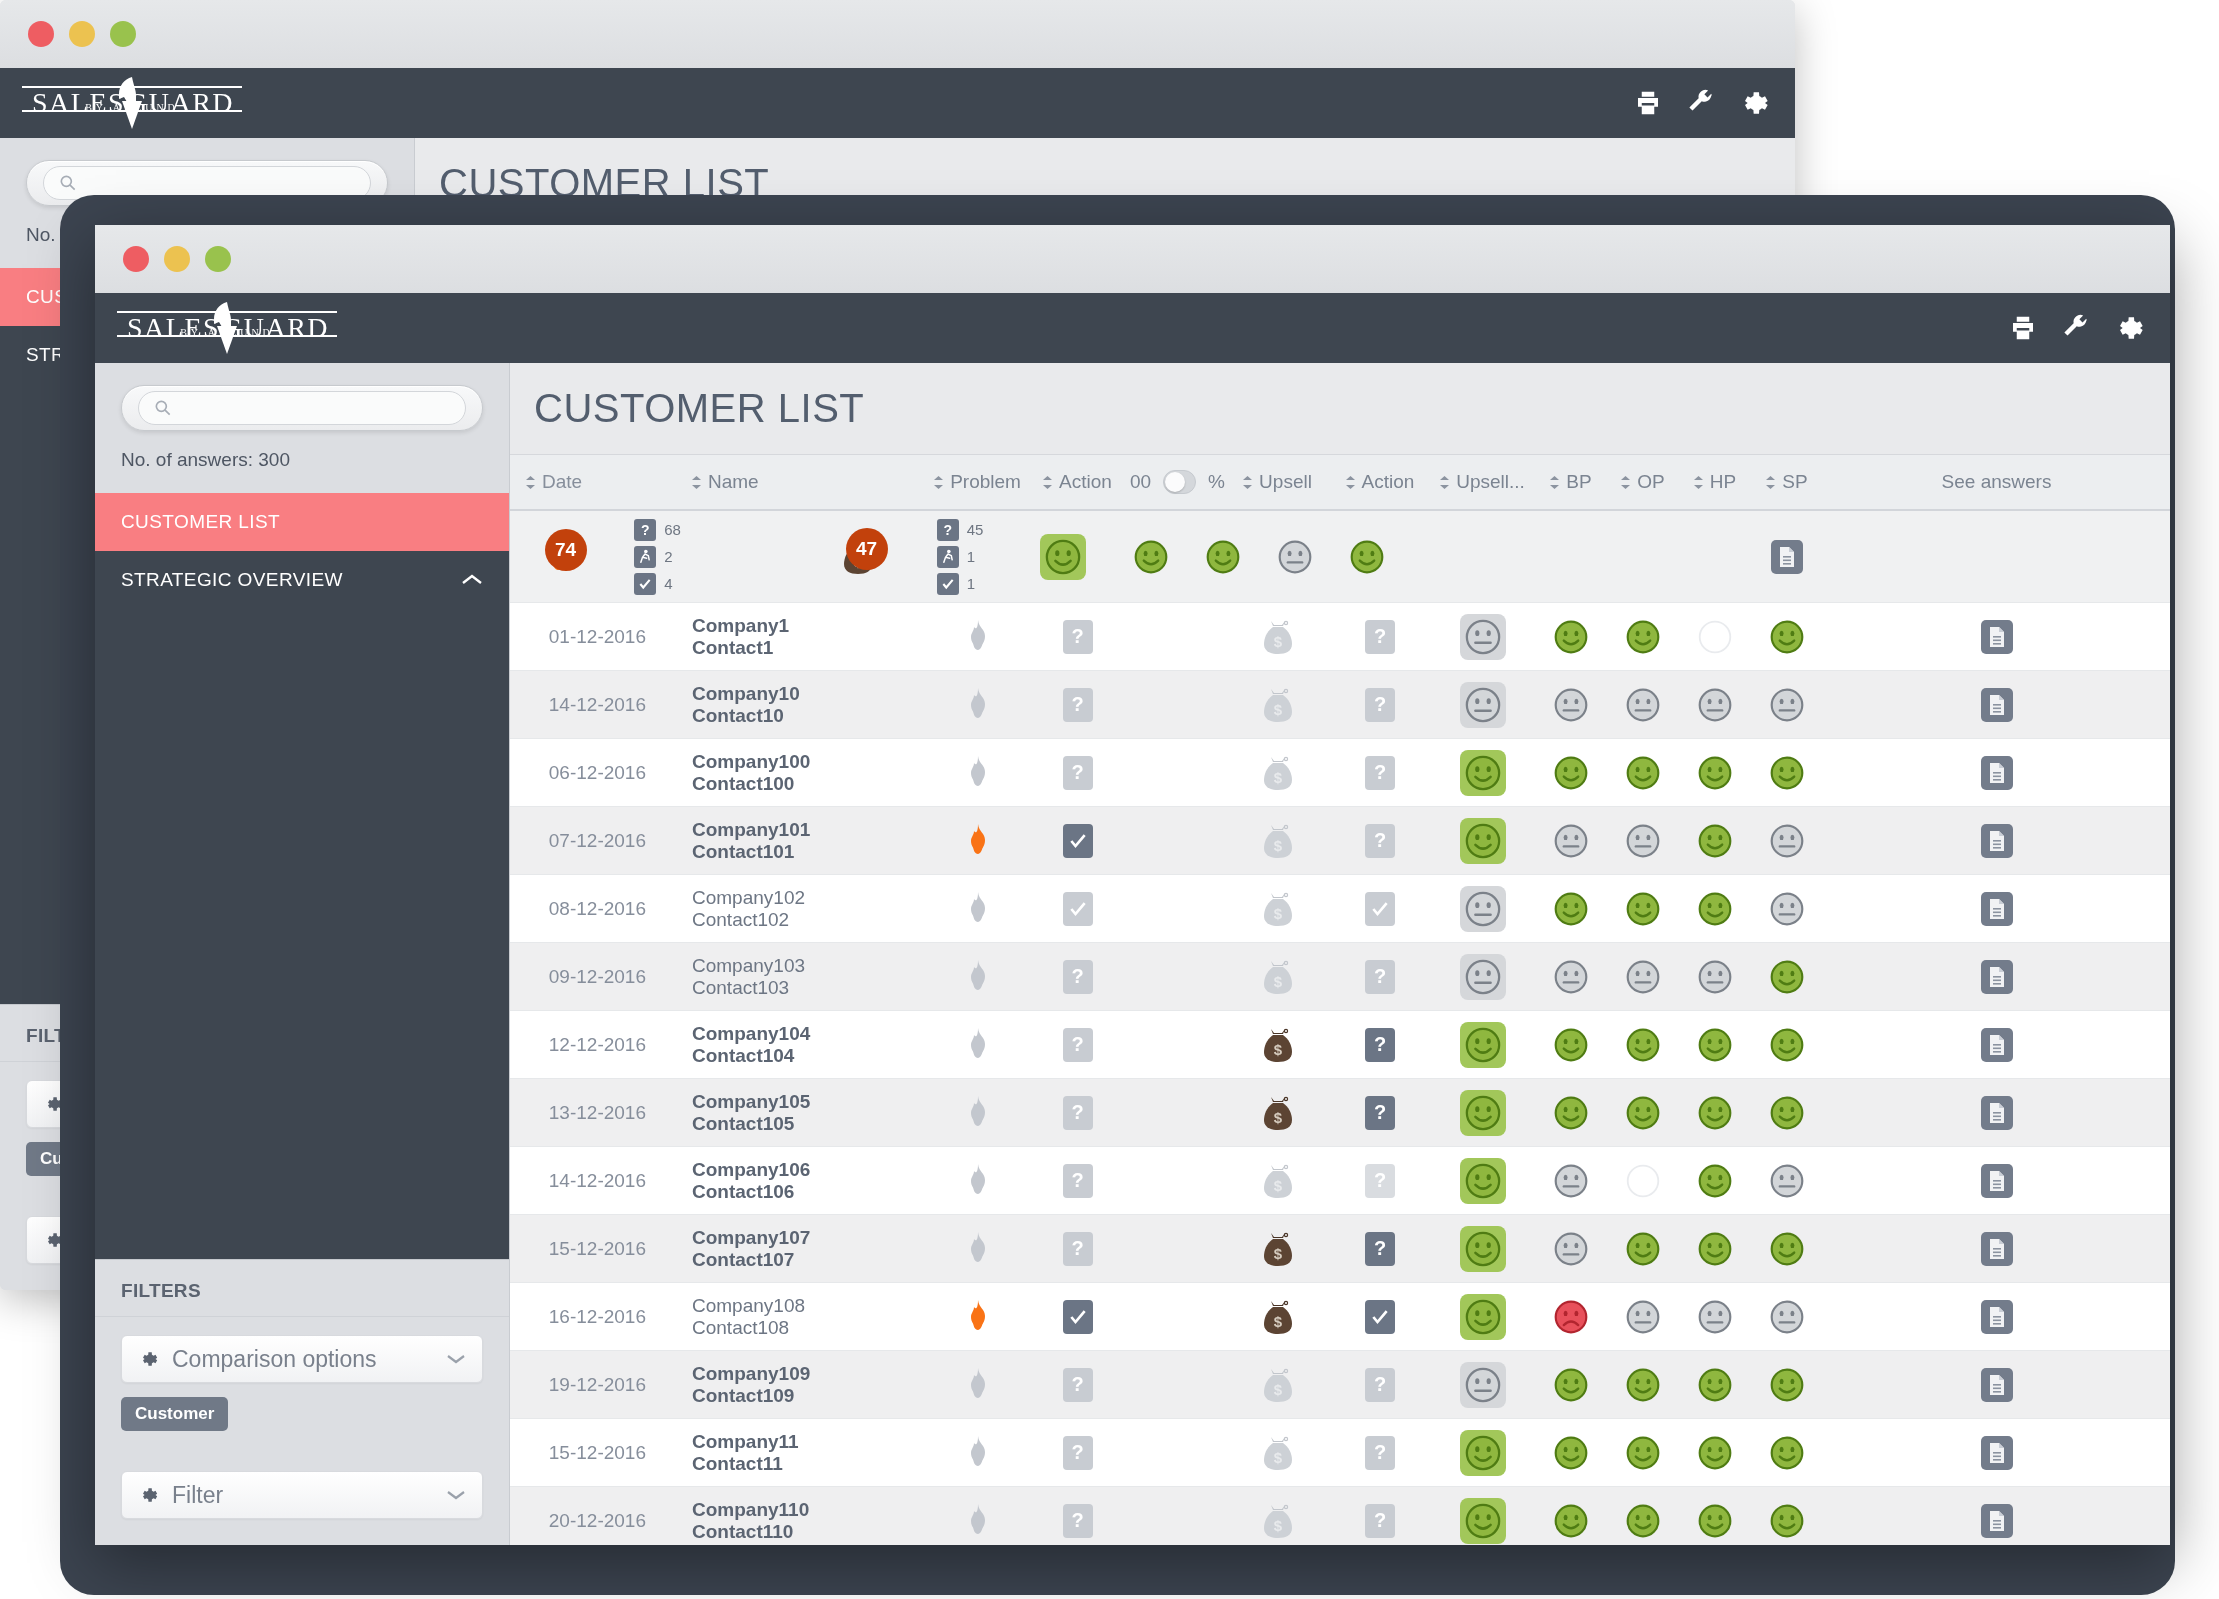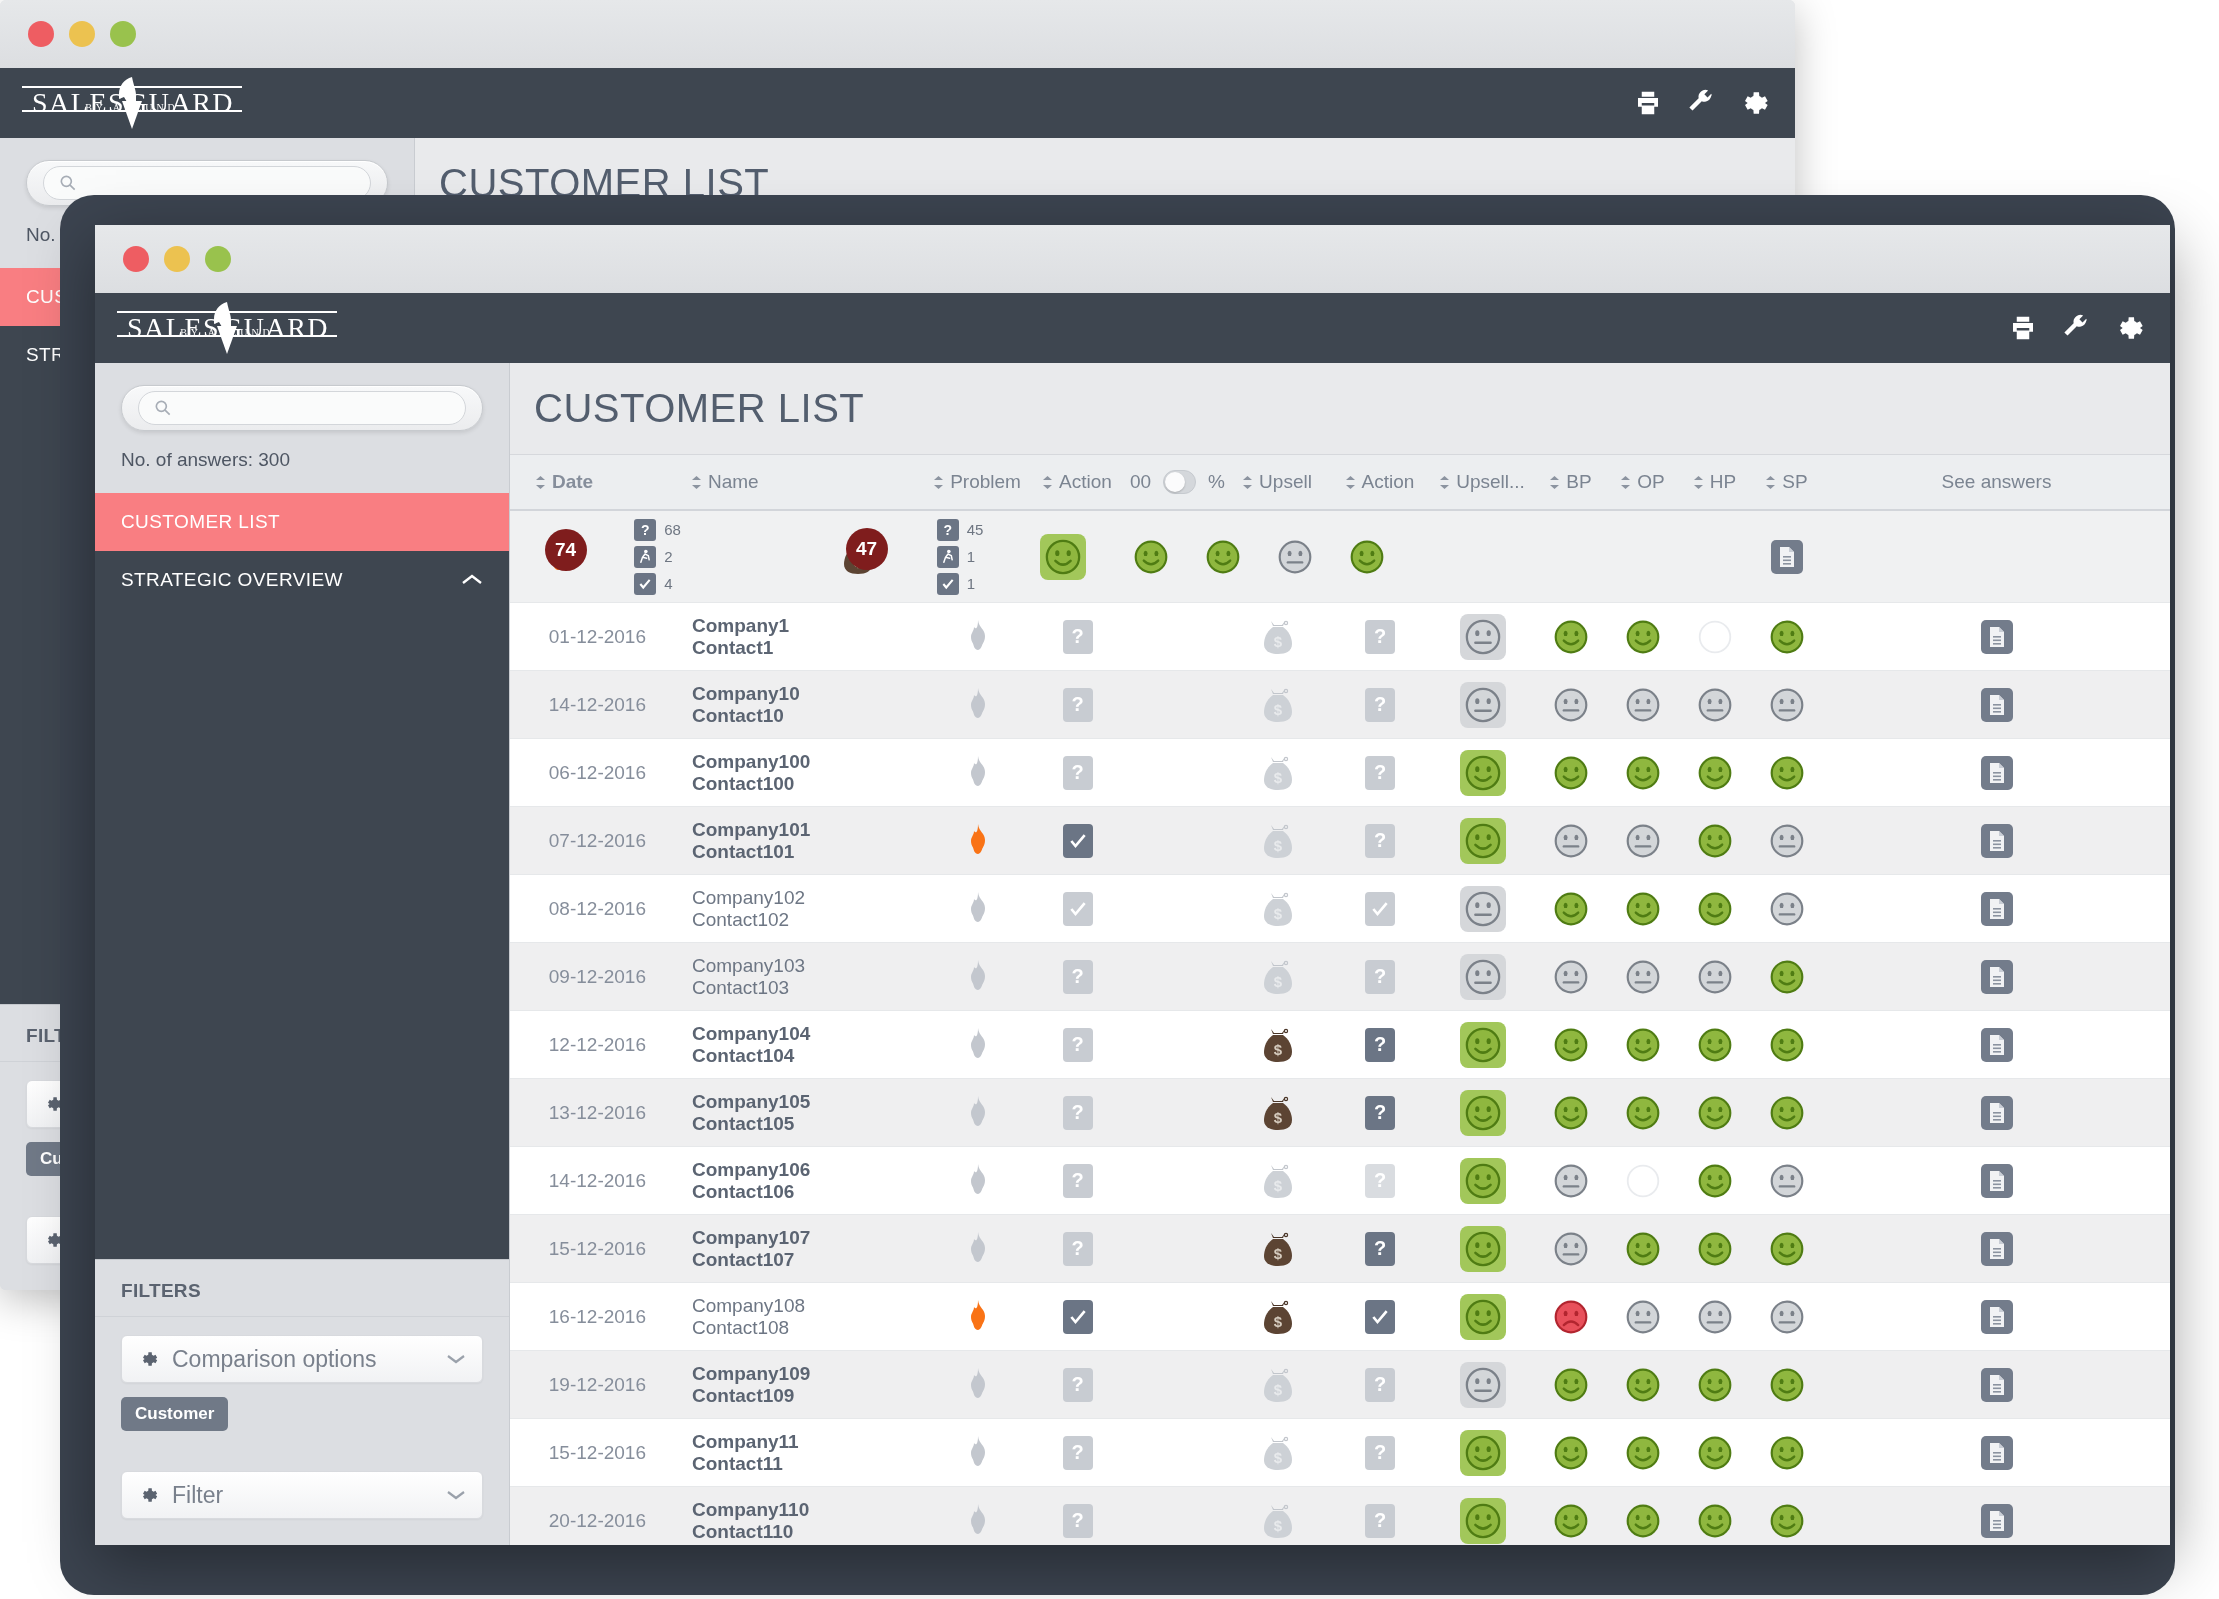--- a/index.html
+++ b/index.html
@@ -96,21 +96,21 @@
   .c-commit { width:105px; }
   .c-bp, .c-op, .c-hp, .c-sp { width:72px; }
   .c-det { flex:1; justify-content:center; min-width:120px; }
 
   .minicount { display:flex; flex-direction:column; gap:5px; align-items:flex-start; }
   .mc { display:flex; align-items:center; gap:8px; font-size:15px; color:#6e7682; }
   .sq { width:22px; height:22px; border-radius:3px; background:#6b7585; display:flex;
      align-items:center; justify-content:center; color:#fff; font-size:14px; font-weight:bold; }
 
   .badge { position:absolute; right:-14px; top:-10px; width:42px; height:42px; border-radius:50%;
-     background:#7f1d1d; color:#fff; font-size:19px; display:flex; align-items:center;
+     background:#c2410c; color:#fff; font-size:19px; display:flex; align-items:center;
      justify-content:center; font-weight:bold; }
   .relbox { position:relative; display:flex; align-items:center; justify-content:center; }
 
   .boxicon { width:30px; height:34px; border-radius:4px; display:flex; align-items:center;
      justify-content:center; color:#fff; font-size:20px; font-weight:bold; }
   .boxicon.on { background:#6b7585; }
   .boxicon.off { background:#c8ccd2; }
   .boxicon.dim { background:#d9dce0; }
 
   .toggle { width:46px; height:24px; border-radius:12px; background:#d4d7db; position:relative;
@@ -322,21 +322,21 @@
           </div>
         </div>
       </div>
 
       <div class="main">
         <div class="pagehead">
           <span class="pagetitle">CUSTOMER LIST</span>
         </div>
 
         <div class="thead" id="thead">
-            <div class="c th c-date" style="justify-content: flex-start; padding-left: 26px; padding-right: 0px; font-weight: bold;">
+            <div class="c th c-date" style="justify-content: flex-start; padding-left: 16px; padding-right: 0px;">
               <svg class="sortdot" width="9" height="13" viewBox="0 0 9 13">
                 <polygon points="4.5,0 9,4 0,4" fill="#8c94a0"></polygon>
                 <polygon points="4.5,13 9,9 0,9" fill="#8c94a0"></polygon>
               </svg>
               <span>Date</span>
             </div>
             <div class="c th c-name" style="justify-content: flex-start;">
               <svg class="sortdot" width="9" height="13" viewBox="0 0 9 13">
                 <polygon points="4.5,0 9,4 0,4" fill="#8c94a0"></polygon>
                 <polygon points="4.5,13 9,9 0,9" fill="#8c94a0"></polygon>

